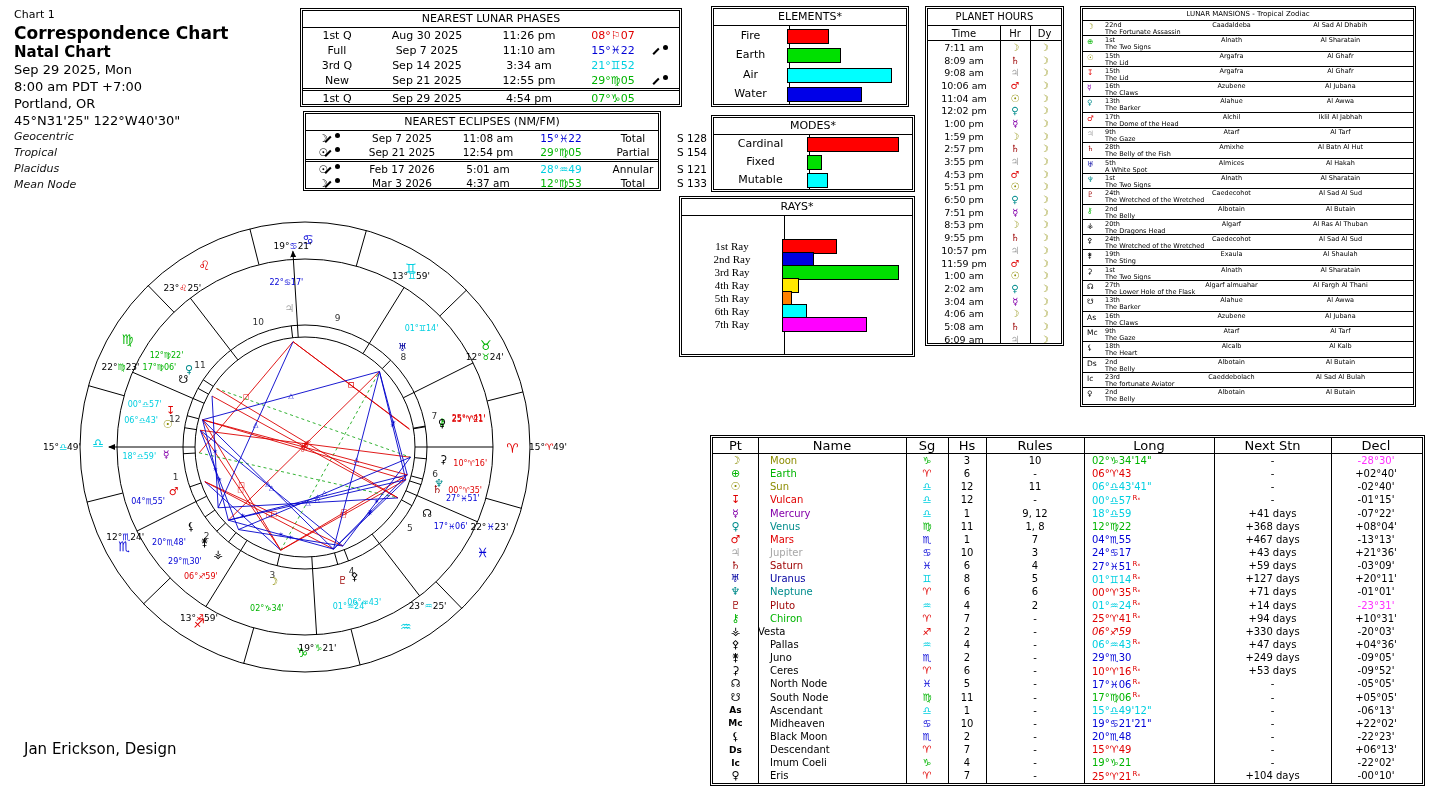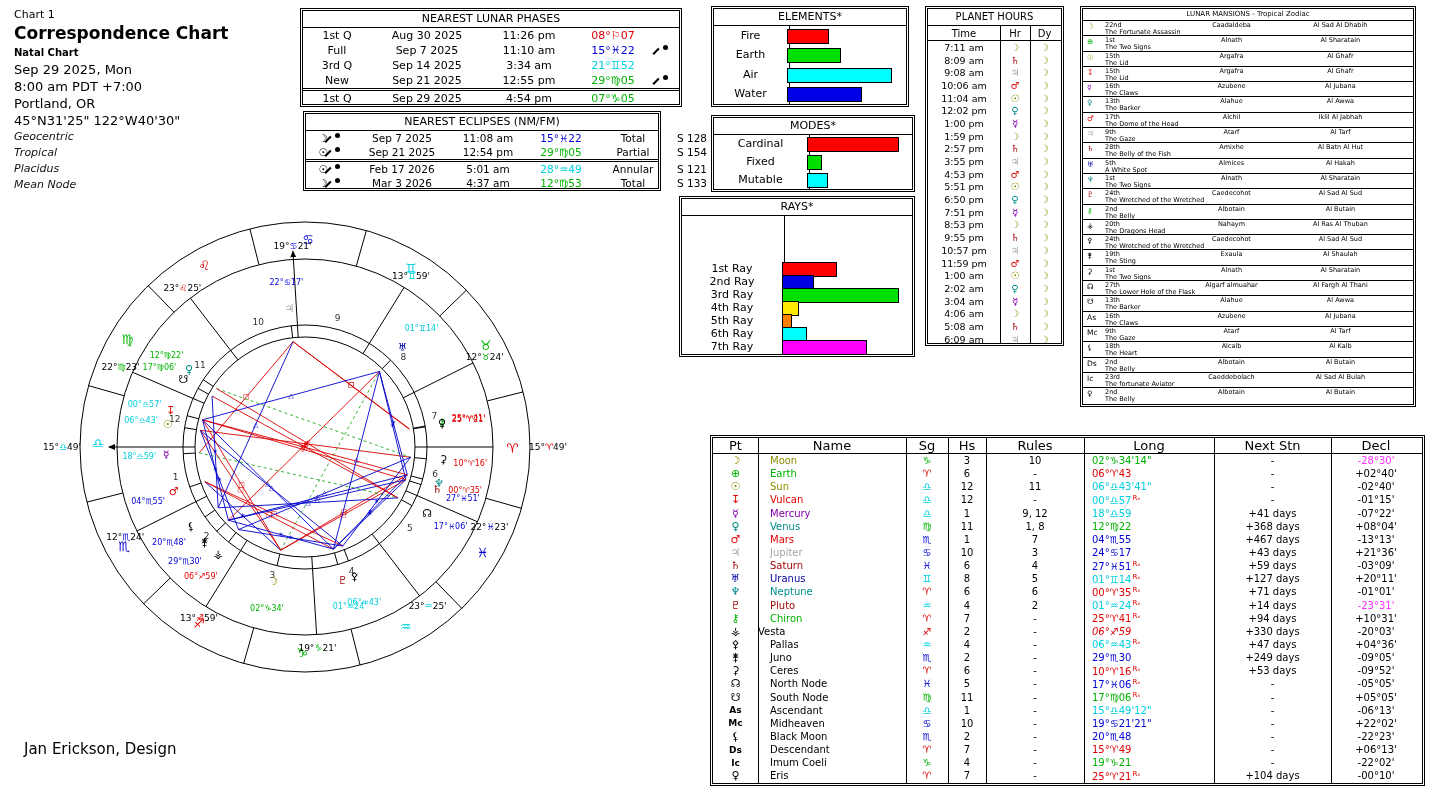--- a/index.html
+++ b/index.html
@@ -11,21 +11,21 @@
   .grid{display:grid;align-items:center;}
   .cell{white-space:nowrap;overflow:visible;}
   .ctr{text-align:center;}
   
   .c-red{color:#e00000}.c-green{color:#00b400}.c-cyan{color:#00cfe0}.c-blue{color:#0000d6}
   .retro{color:#e00000;font-size:7px;vertical-align:super;margin-left:1px;}
   
   #hdr{left:14px;top:6px;font-size:13px;line-height:17px;}
   #hdr .l0{font-size:11px;}
   #hdr .l1{font-size:17px;font-weight:bold;line-height:21px;}
-  #hdr .l2{font-size:10px;font-weight:bold;}
+  #hdr .l2{font-size:15px;font-weight:bold;}
   #hdr .it{font-style:italic;font-size:11px;line-height:16px;color:#111;}
   
   .bar-row{display:flex;align-items:center;}
   .bar-label{font-size:11px;text-align:center;}
   .bar-outer{position:relative;height:13px;}
   .bar{position:absolute;left:0;top:0;height:13px;border:1px solid #000;}
   .vline{position:absolute;top:16px;bottom:0;width:1px;background:#000;}
   .dbl{border-top:3px double #000;}
   #mansions .mrow{border-top:1px solid #000;font-size:6.5px;line-height:7.4px;position:relative;}
   #mansions .mname{position:absolute;left:30%;width:30%;text-align:center;top:1px;}
@@ -187,21 +187,21 @@
           <span class="bar-label" style="width: 93px;">Mutable</span>
           <span class="bar-outer" style="flex: 1 1 0%;">
             <span class="bar" style="width: 19px; background: rgb(0, 255, 255);"></span>
           </span>
         </div>
       </div>
     </div>
   <div class="abs panel" id="rays-box" style="left: 681px; top: 198px; width: 230px; height: 155px; position: absolute;">
       <div class="ptitle" style="border-bottom: 1px solid rgb(0, 0, 0);">RAYS*</div>
       <div class="vline" style="left: 102px;"></div>
-      <div style="position: absolute; inset: 17px 2px 1px 0px; display: flex; flex-direction: column; justify-content: flex-end;">
+      <div style="position: absolute; inset: 17px 2px 1px 0px; display: flex; flex-direction: column; justify-content: center; font-family: Liberation Serif, serif;">
         <div class="bar-row">
           <span class="bar-label" style="width: 100px;">1st Ray</span>
           <span class="bar-outer" style="flex: 1 1 0%;">
             <span class="bar" style="width: 53px; background: rgb(255, 0, 0);"></span>
           </span>
         </div>
         <div class="bar-row">
           <span class="bar-label" style="width: 100px;">2nd Ray</span>
           <span class="bar-outer" style="flex: 1 1 0%;">
             <span class="bar" style="width: 30px; background: rgb(0, 0, 224);"></span>
@@ -463,21 +463,21 @@
         <div class="mrow" style="height: 14.3px;">
           <span class="mglyph" style="color: rgb(0, 180, 0);">⚷</span>
           <span class="mord">2nd</span>
           <span class="mname">Albotain</span>
           <span class="marab">Al Butain</span>
           <span class="mdesc">The Belly</span>
         </div>
         <div class="mrow" style="height: 14.3px;">
           <span class="mglyph" style="color: rgb(0, 0, 0);">⚶</span>
           <span class="mord">20th</span>
-          <span class="mname">Nahaym</span>
+          <span class="mname">Algarf</span>
           <span class="marab">Al Ras Al Thuban</span>
           <span class="mdesc">The Dragons Head</span>
         </div>
         <div class="mrow" style="height: 14.3px;">
           <span class="mglyph" style="color: rgb(0, 0, 0);">⚴</span>
           <span class="mord">24th</span>
           <span class="mname">Caedecohot</span>
           <span class="marab">Al Sad Al Sud</span>
           <span class="mdesc">The Wretched of the Wretched</span>
         </div>

